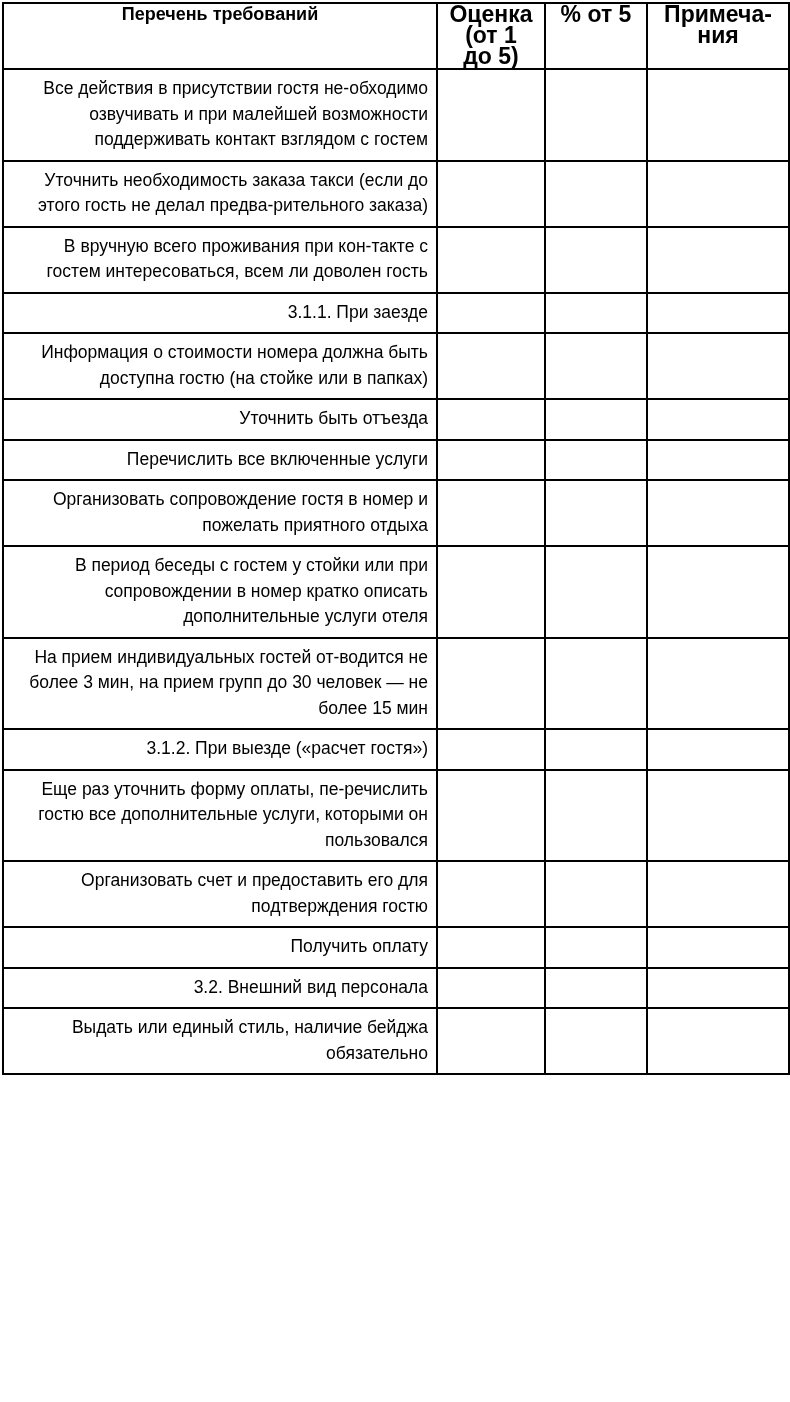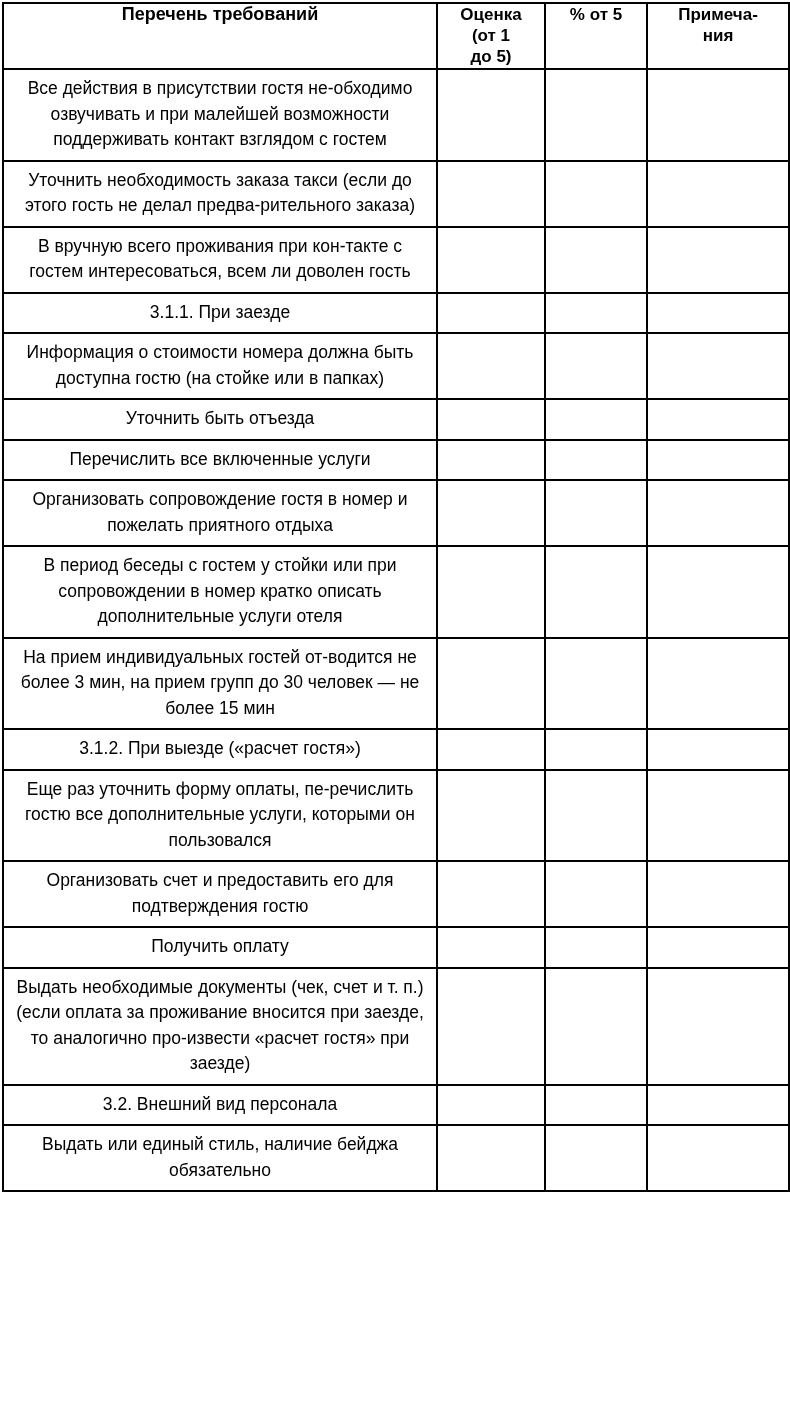--- a/index.html
+++ b/index.html
@@ -33,35 +33,35 @@
     padding: 0;
   }
   col.c-req    { width: 434px; }
   col.c-score  { width: 108px; }
   col.c-pct    { width: 102px; }
   col.c-notes  { width: 142px; }
 
   thead th {
     text-align: center;
     font-weight: bold;
-    font-size: 17px;
+    font-size: 23px;
     line-height: 21px;
     padding: 8px 6px 10px 6px;
     vertical-align: middle;
     height: 66px;
     box-sizing: border-box;
   }
   thead th.req-head {
     font-size: 18px;
   }
   tbody td.req-cell {
     font-size: 17.5px;
     line-height: 25.5px;
     padding: 6px 8px 7px 8px;
-    text-align: center;
+    text-align: right;
     word-wrap: break-word;
     hyphens: manual;
   }
   tbody td.blank-cell {
     background: #ffffff;
   }
 </style>
 </head>
 <body>
 
@@ -167,26 +167,20 @@
           <td class="blank-cell"></td>
           <td class="blank-cell"></td>
         </tr>
         <tr>
           <td class="req-cell">Получить оплату</td>
           <td class="blank-cell"></td>
           <td class="blank-cell"></td>
           <td class="blank-cell"></td>
         </tr>
         <tr>
-          <td class="req-cell">Выдать необходимые документы (чек, счет и т. п.) (если оплата за проживание вносится при заезде, то аналогично про-извести «расчет гостя» при заезде)</td>
-          <td class="blank-cell"></td>
-          <td class="blank-cell"></td>
-          <td class="blank-cell"></td>
-        </tr>
-        <tr>
           <td class="req-cell">3.2. Внешний вид персонала</td>
           <td class="blank-cell"></td>
           <td class="blank-cell"></td>
           <td class="blank-cell"></td>
         </tr>
         <tr>
           <td class="req-cell">Выдать или единый стиль, наличие бейджа обязательно</td>
           <td class="blank-cell"></td>
           <td class="blank-cell"></td>
           <td class="blank-cell"></td>

